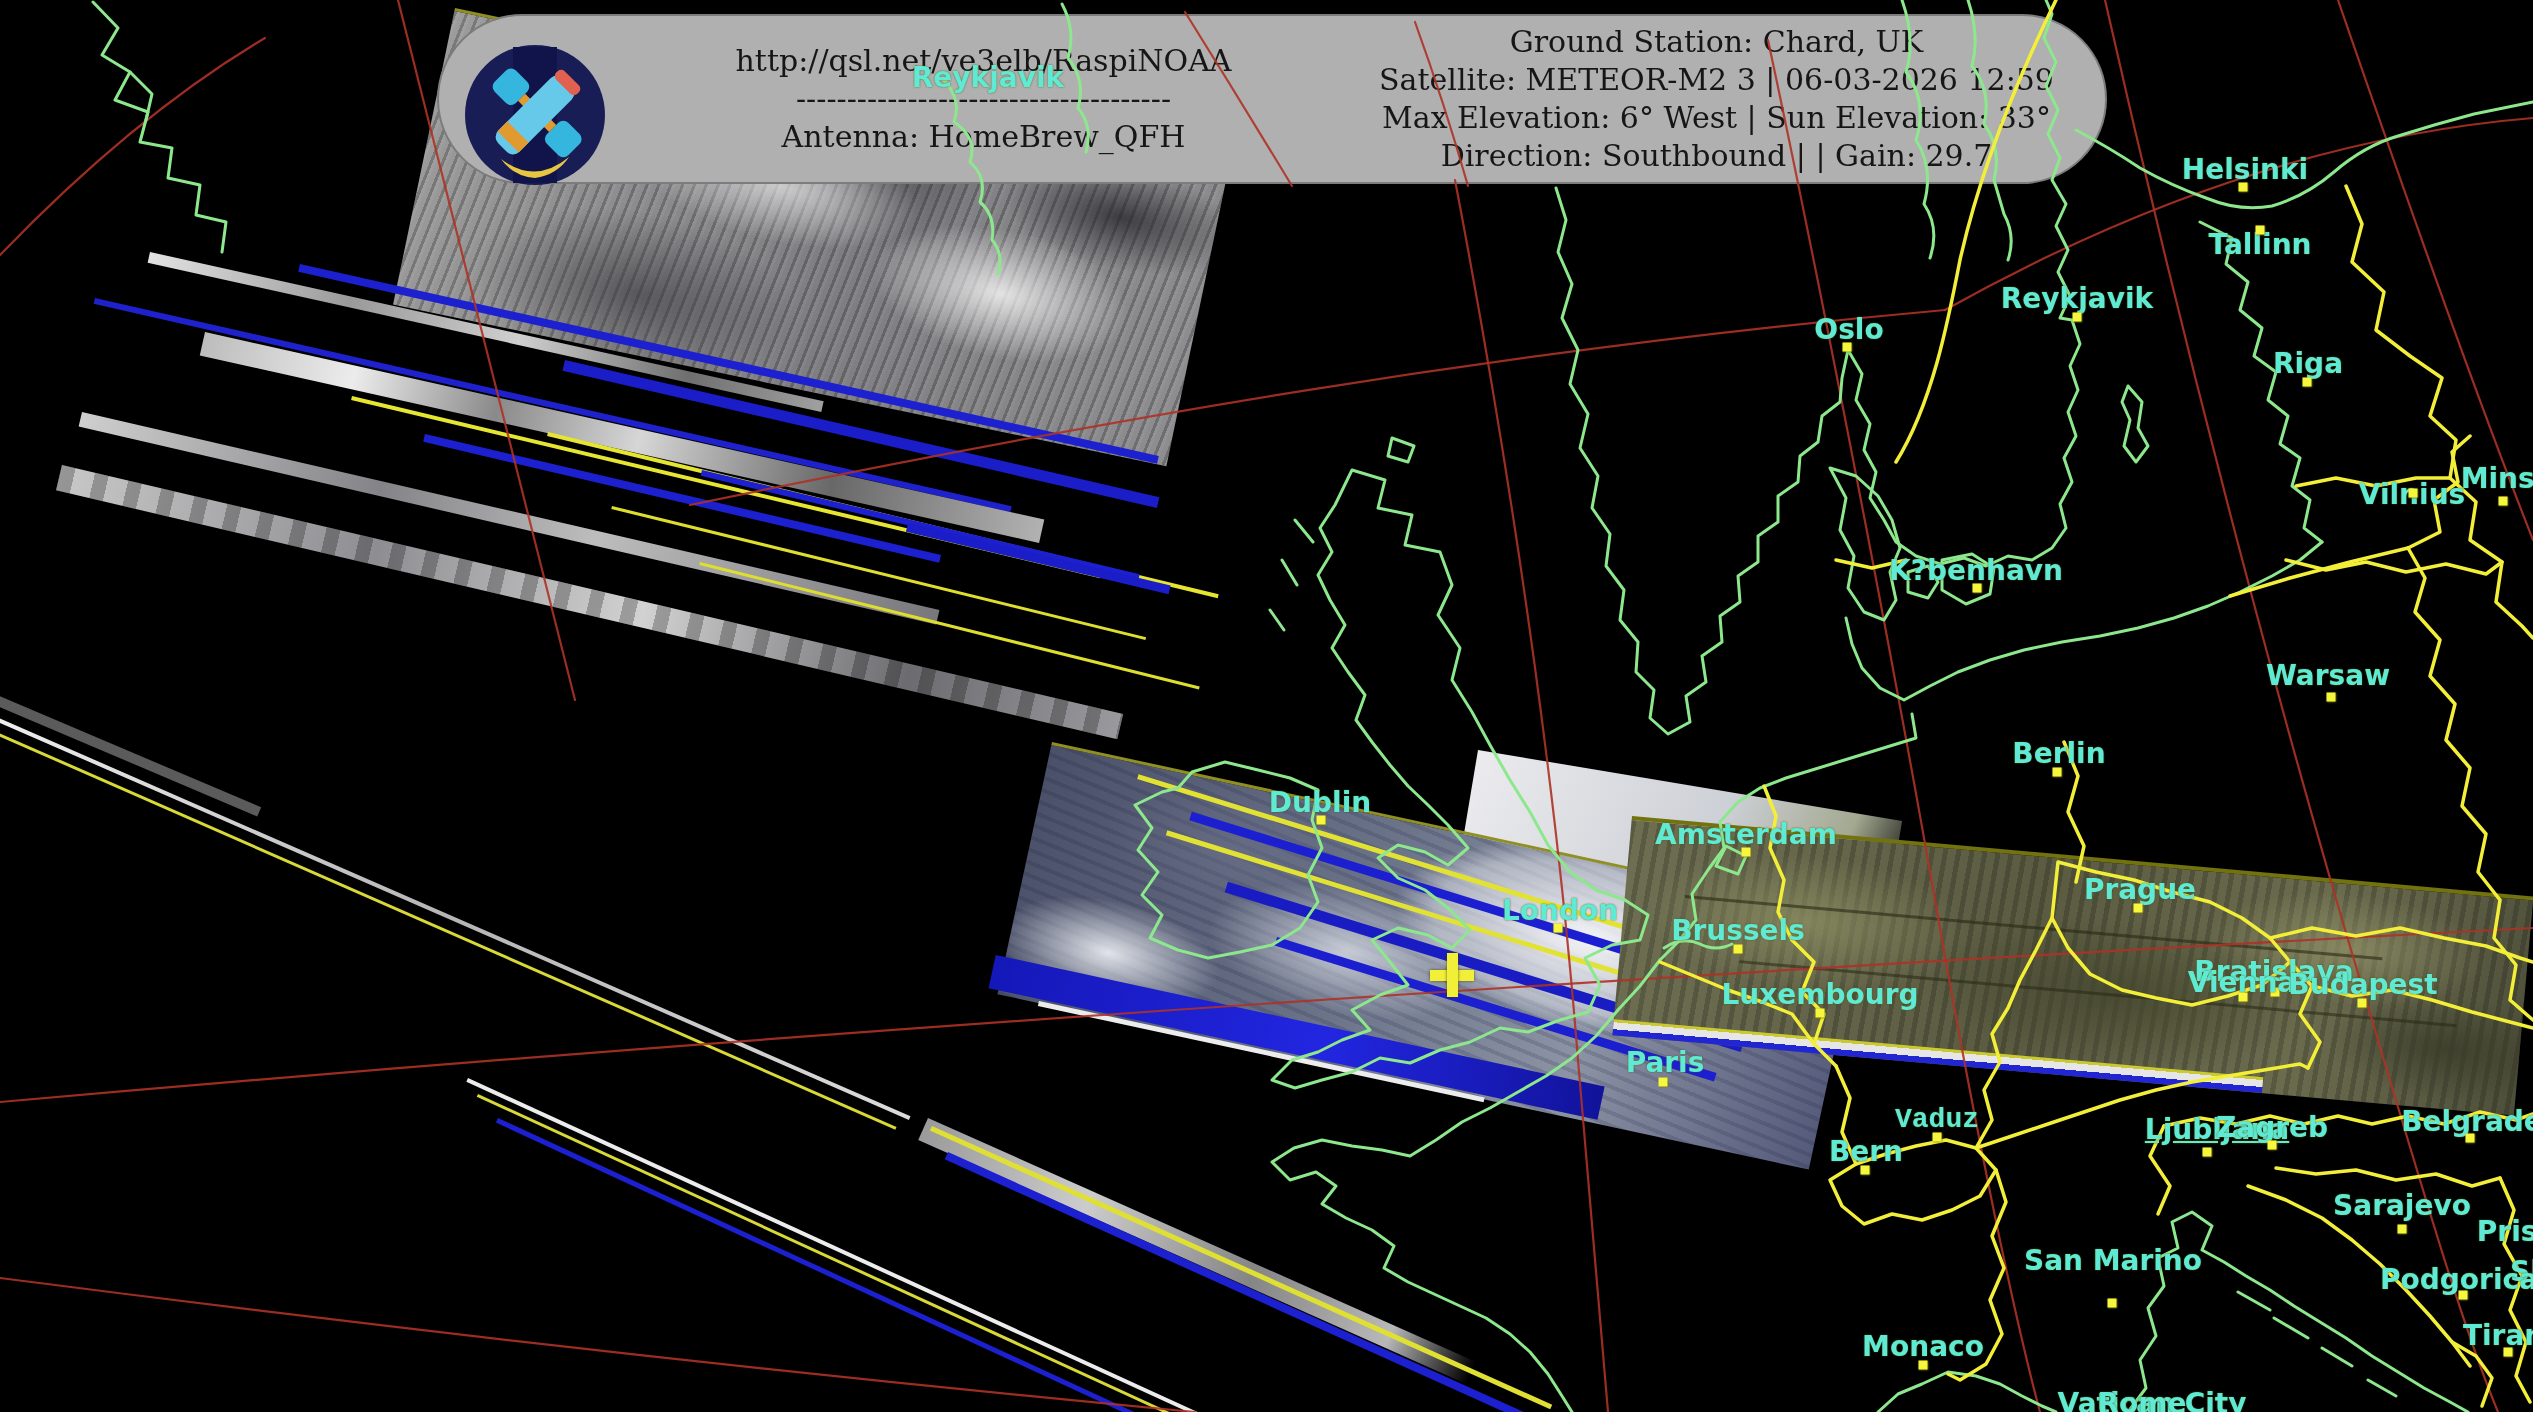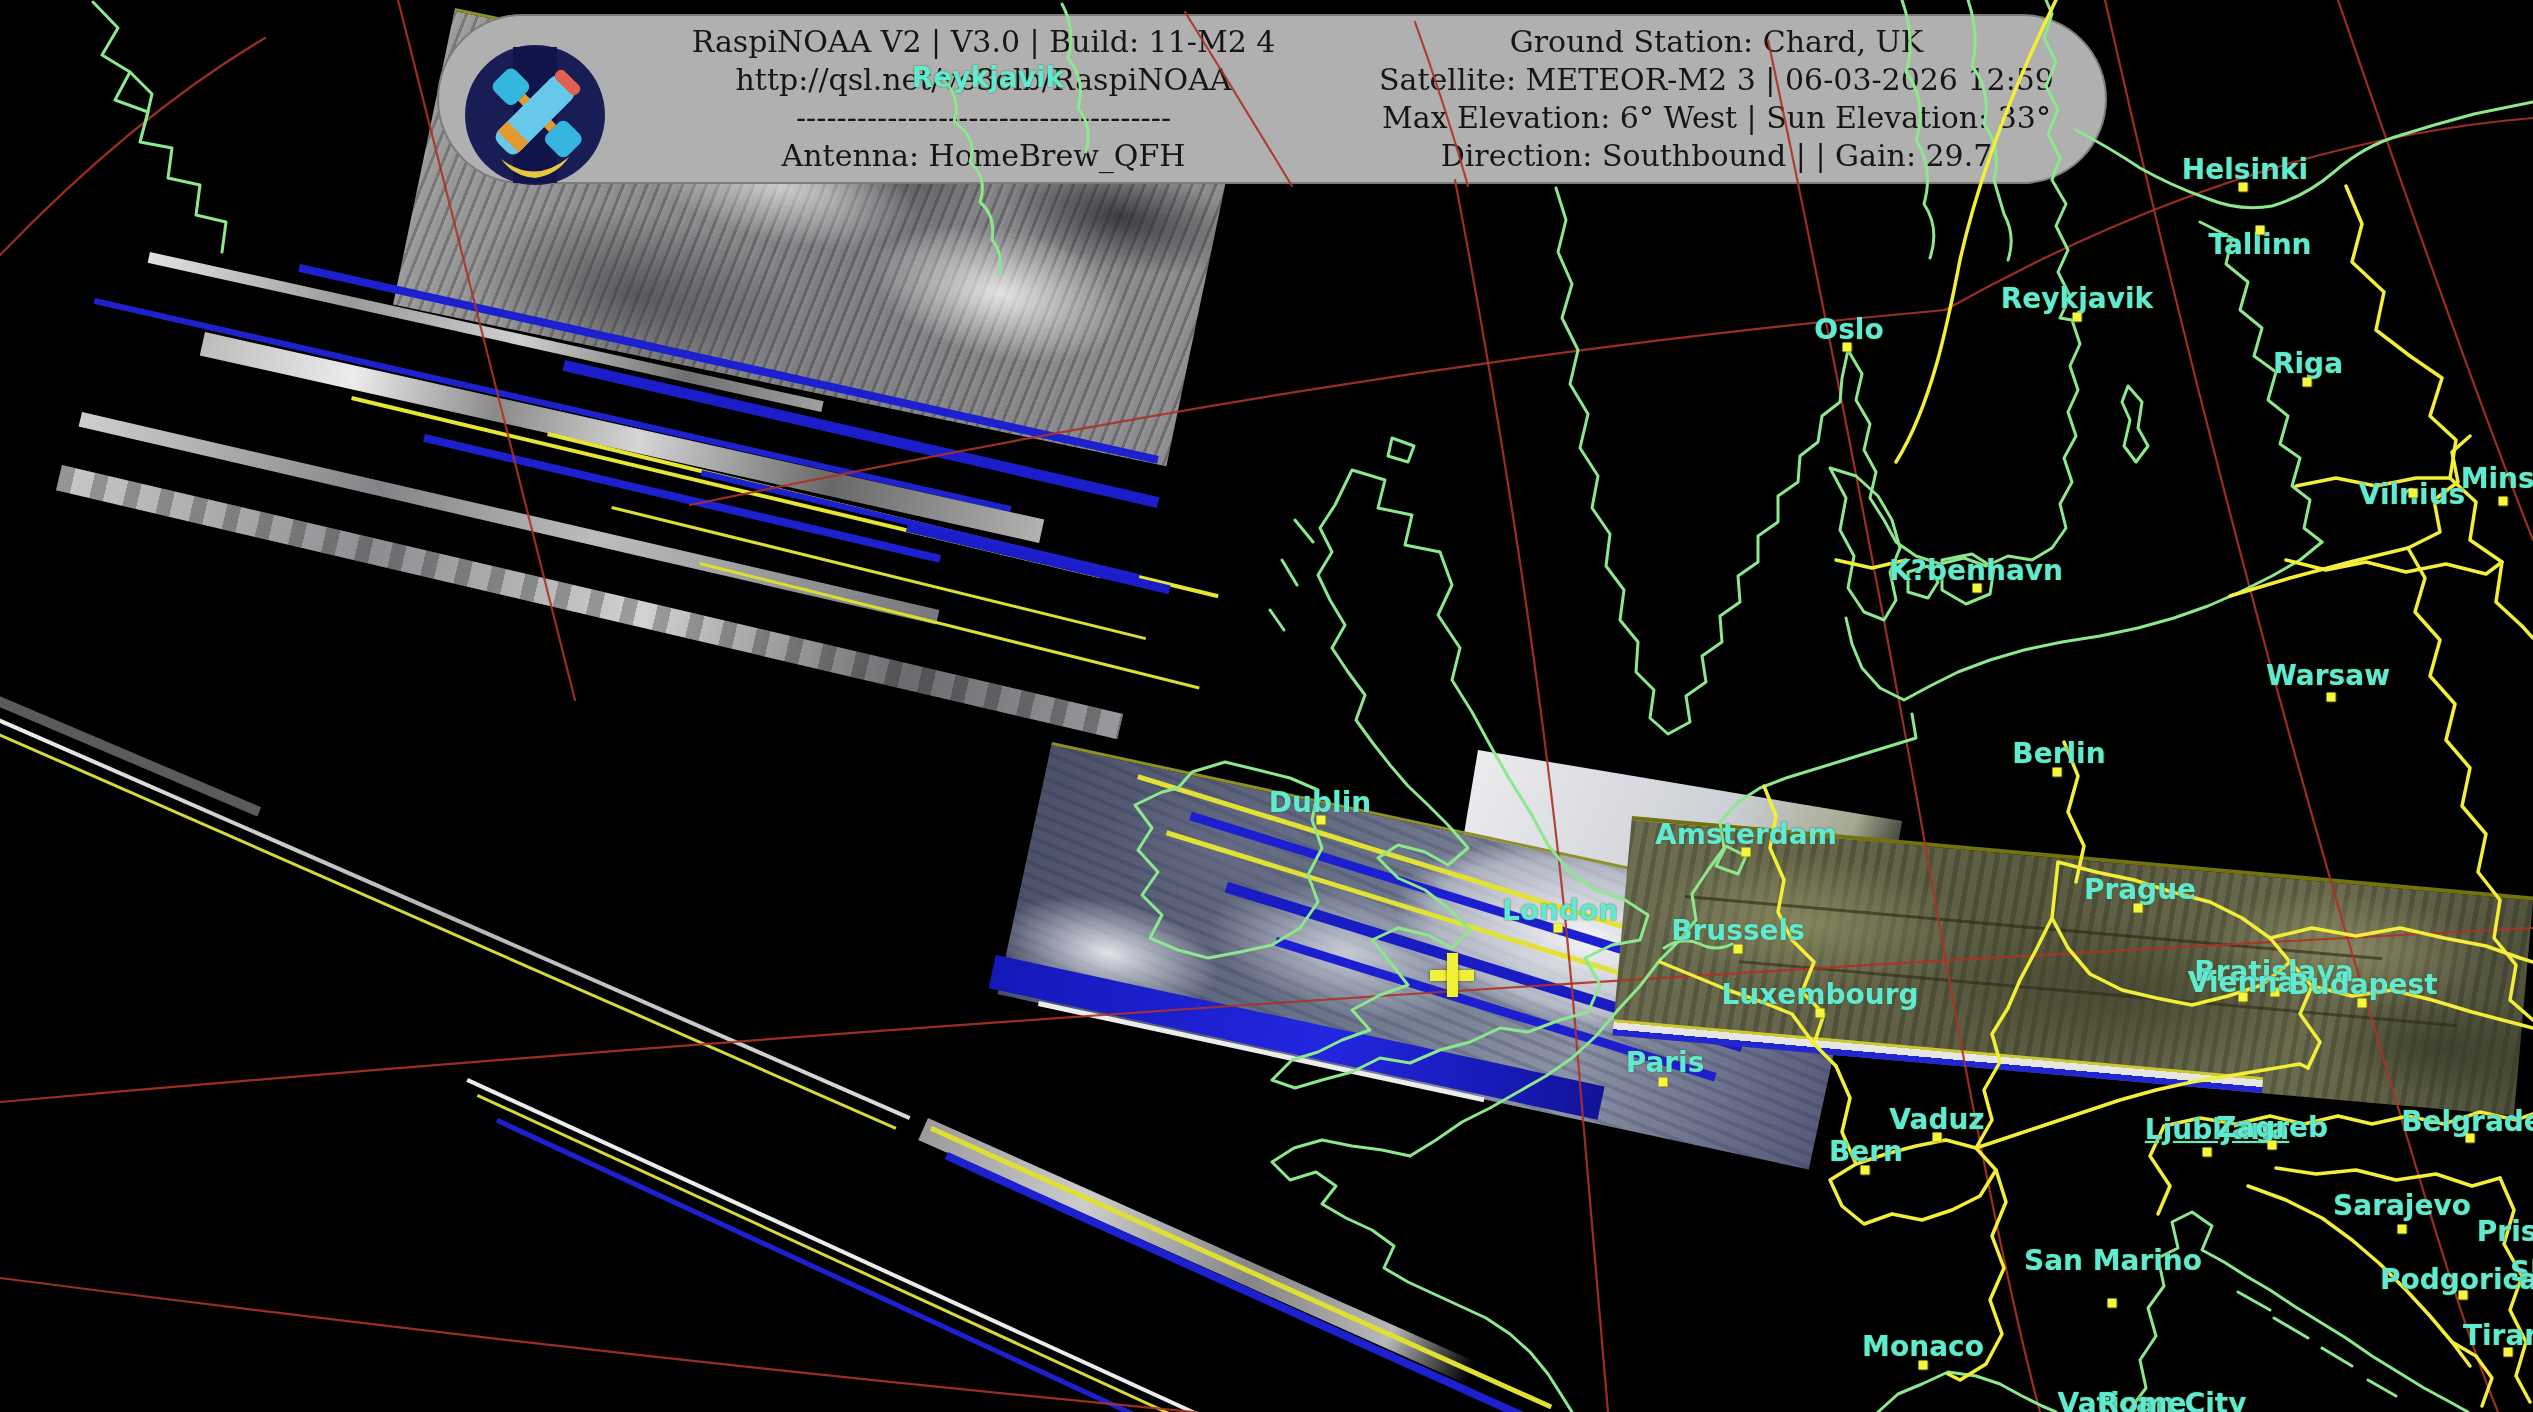--- a/index.html
+++ b/index.html
@@ -159,21 +159,20 @@
     </div>
     <div class="band swathE">
       <i class="estreak1"></i>
       <i class="estreak2"></i>
       <i class="ebottom"></i>
     </div>
   </div>
 
   <div class="banner">
     <div class="bcol left">
-      <div>RaspiNOAA V2 | V3.0 | Build: 11-M2 4</div>
       <div>http://qsl.net/ve3elb/RaspiNOAA</div>
       <div>-------------------------------------</div>
       <div>Antenna: HomeBrew_QFH</div>
     </div>
     <div class="bcol right">
       <div>Ground Station: Chard, UK</div>
       <div>Satellite: METEOR-M2 3 | 06-03-2026 12:59</div>
       <div>Max Elevation: 6° West | Sun Elevation: 33°</div>
       <div>Direction: Southbound | | Gain: 29.7</div>
     </div>
@@ -302,21 +301,21 @@
       <div class="city" style="left: 2140px; top: 890px;">Prague</div>
       <div class="citydot" style="left: 2138px; top: 908px;"></div>
       <div class="city" style="left: 2274px; top: 972px;">Bratislava</div>
       <div class="citydot" style="left: 2275px; top: 992px;"></div>
       <div class="city" style="left: 2242px; top: 983px;">Vienna</div>
       <div class="citydot" style="left: 2243px; top: 997px;"></div>
       <div class="city" style="left: 2363px; top: 985px;">Budapest</div>
       <div class="citydot" style="left: 2362px; top: 1003px;"></div>
       <div class="city" style="left: 1665px; top: 1063px;">Paris</div>
       <div class="citydot" style="left: 1663px; top: 1082px;"></div>
-      <div class="city" style="left: 1937px; top: 1120px;">Vaduz</div>
+      <div class="city" style="left: 1937px; top: 1120px; font-family: Liberation Mono, monospace;">Vaduz</div>
       <div class="citydot" style="left: 1937px; top: 1137px;"></div>
       <div class="city" style="left: 1866px; top: 1152px;">Bern</div>
       <div class="citydot" style="left: 1865px; top: 1170px;"></div>
       <div class="city" style="left: 2472px; top: 1122px;">Belgrade</div>
       <div class="citydot" style="left: 2470px; top: 1138px;"></div>
       <div class="city" style="left: 2217px; top: 1130px; text-decoration: underline;">Ljubljana</div>
       <div class="citydot" style="left: 2207px; top: 1152px;"></div>
       <div class="city" style="left: 2272px; top: 1128px;">Zagreb</div>
       <div class="citydot" style="left: 2272px; top: 1145px;"></div>
       <div class="city" style="left: 2402px; top: 1206px;">Sarajevo</div>

